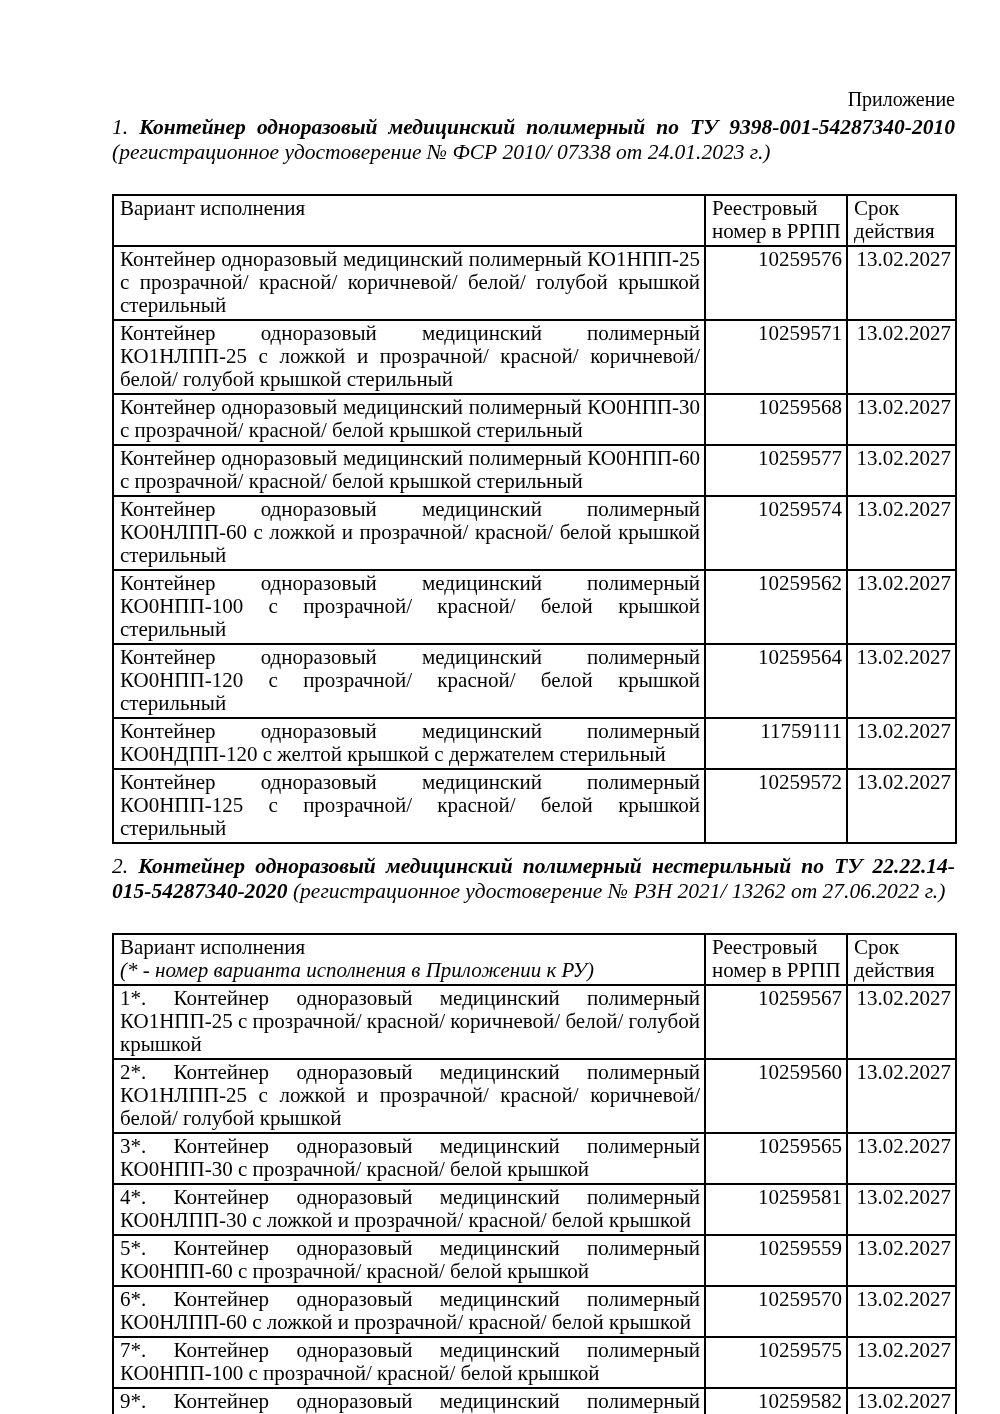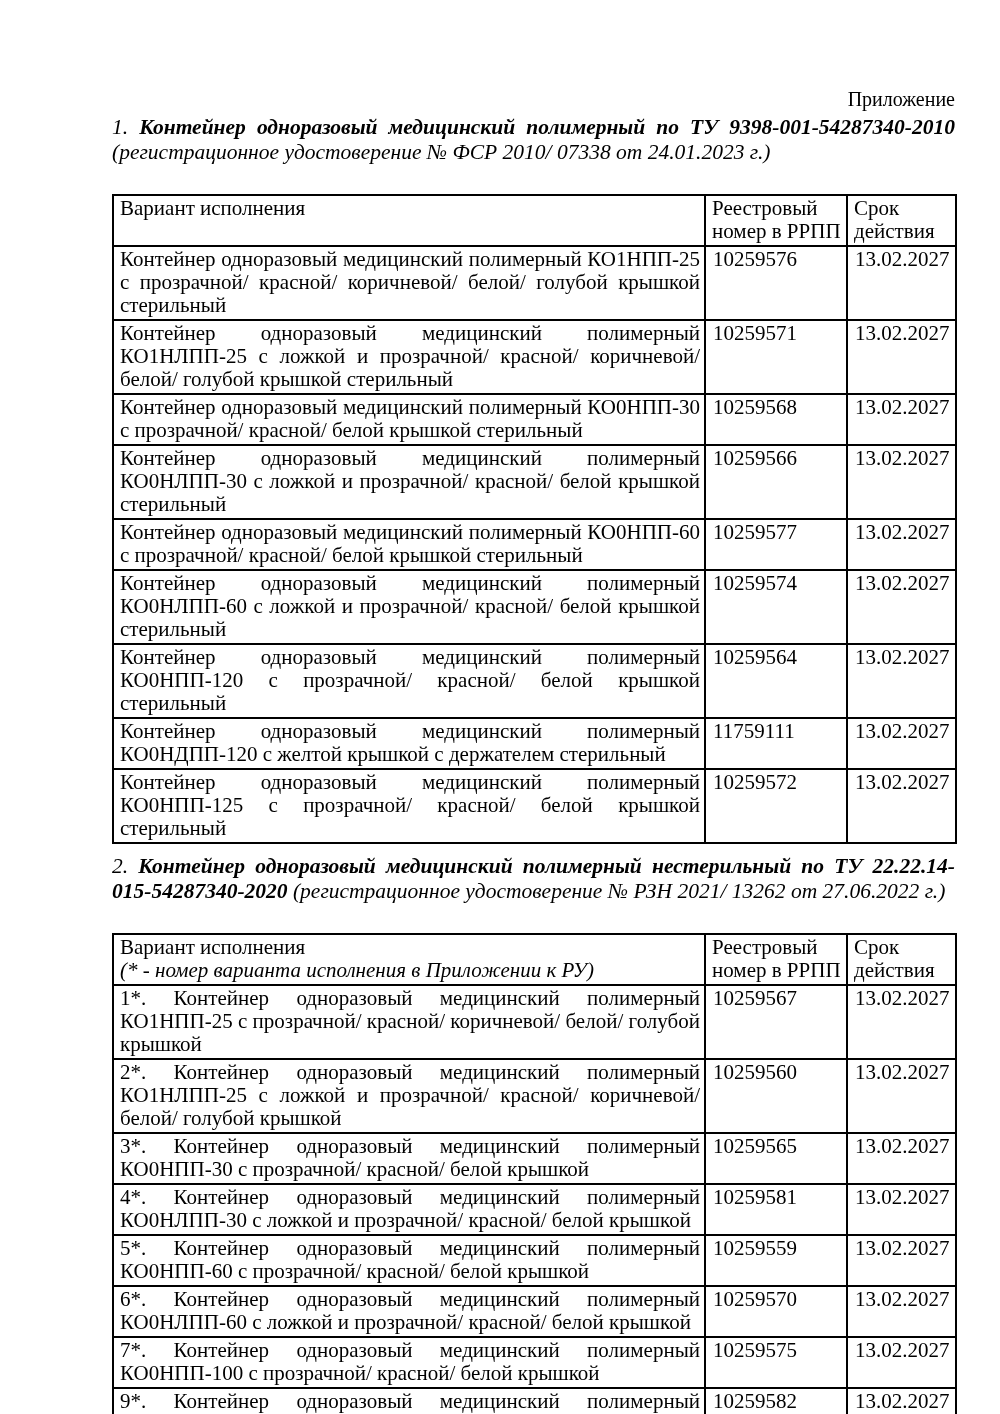--- a/index.html
+++ b/index.html
@@ -37,20 +37,21 @@
     font-size: 21px;
     line-height: 23px;
     margin-top: 29px;
   }
   table.variants.shadowed { box-shadow: 0 6px 0 -3px rgba(130,130,130,0.7); }
   .variants th, .variants td {
     border: 2px solid #000;
     vertical-align: top;
     padding: 1px 4px 2px 6px;
     overflow: hidden;
+    text-align: right;
   }
   .variants th {
     font-weight: normal;
     text-align: left;
   }
   .variants td.c1 { text-align: justify; }
   .variants td.c2, .variants td.c3 { white-space: nowrap; padding-left: 7px; }
   .note { font-style: italic; }
   col.c1 { width: 592px; }
   col.c2 { width: 142px; }
@@ -89,32 +90,32 @@
       <td class="c1">Контейнер одноразовый медицинский полимерный КО1НЛПП-25 с ложкой и прозрачной/ красной/ коричневой/ белой/ голубой крышкой стерильный</td>
       <td class="c2">10259571</td>
       <td class="c3">13.02.2027</td>
     </tr>
     <tr>
       <td class="c1">Контейнер одноразовый медицинский полимерный КО0НПП-30 с прозрачной/ красной/ белой крышкой стерильный</td>
       <td class="c2">10259568</td>
       <td class="c3">13.02.2027</td>
     </tr>
     <tr>
-      <td class="c1">Контейнер одноразовый медицинский полимерный КО0НЛПП-30 с ложкой и прозрачной/ красной/ белой крышкой стерильный</td>
-      <td class="c2">10259566</td>
-      <td class="c3">13.02.2027</td>
-    </tr>
-    <tr>
       <td class="c1">Контейнер одноразовый медицинский полимерный КО0НПП-60 с прозрачной/ красной/ белой крышкой стерильный</td>
       <td class="c2">10259577</td>
       <td class="c3">13.02.2027</td>
     </tr>
     <tr>
       <td class="c1">Контейнер одноразовый медицинский полимерный КО0НЛПП-60 с ложкой и прозрачной/ красной/ белой крышкой стерильный</td>
       <td class="c2">10259574</td>
+      <td class="c3">13.02.2027</td>
+    </tr>
+    <tr>
+      <td class="c1">Контейнер одноразовый медицинский полимерный КО0НПП-100 с прозрачной/ красной/ белой крышкой стерильный</td>
+      <td class="c2">10259562</td>
       <td class="c3">13.02.2027</td>
     </tr>
     <tr>
       <td class="c1">Контейнер одноразовый медицинский полимерный КО0НПП-120 с прозрачной/ красной/ белой крышкой стерильный</td>
       <td class="c2">10259564</td>
       <td class="c3">13.02.2027</td>
     </tr>
     <tr>
       <td class="c1">Контейнер одноразовый медицинский полимерный КО0НДПП-120 с желтой крышкой с держателем стерильный</td>
       <td class="c2">11759111</td>

